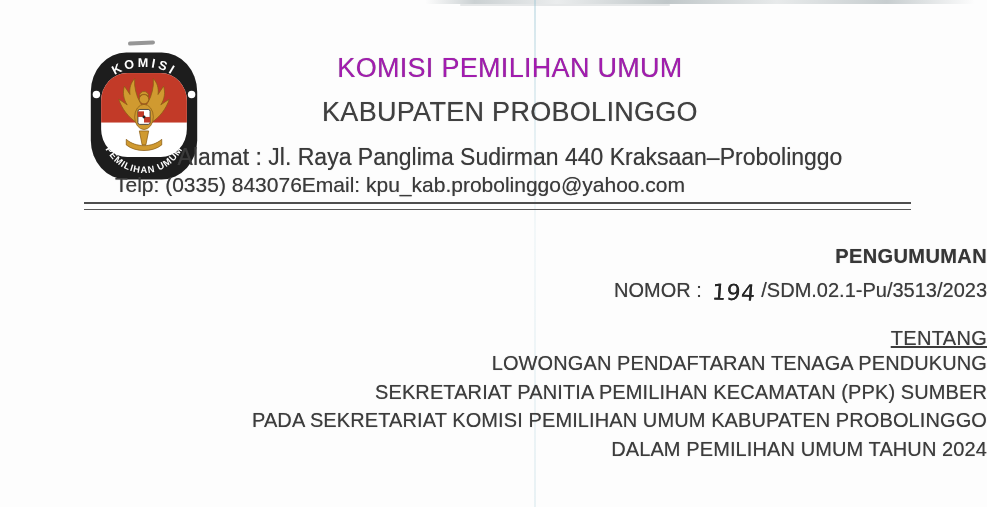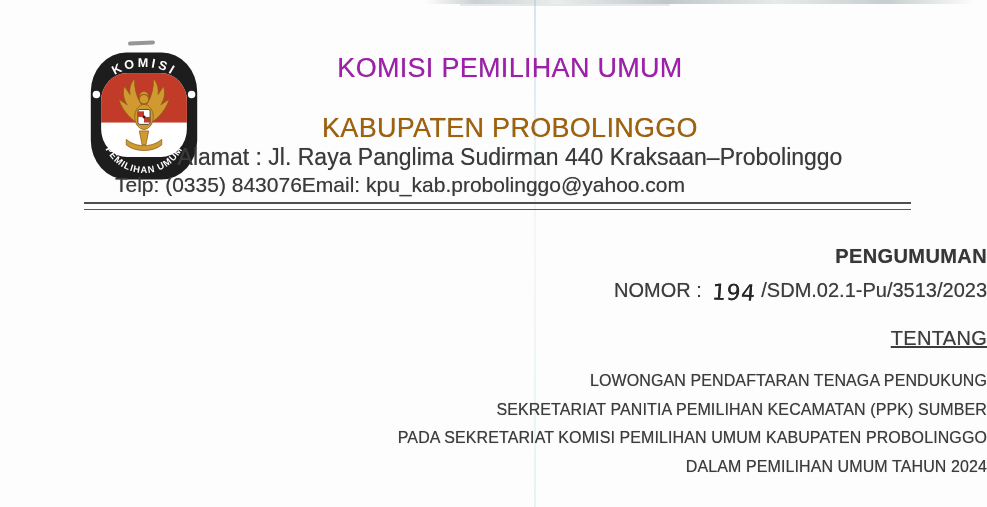--- a/index.html
+++ b/index.html
@@ -17,35 +17,35 @@
     background:rgba(150,160,163,.22);border-radius:1px;}
   .smudge{position:absolute;top:41px;left:128px;width:27px;height:4px;
     background:rgba(66,66,66,.55);border-radius:2px;transform:rotate(-3deg);}
   .fold-line{position:absolute;top:0;left:534px;width:2px;height:507px;
     background:linear-gradient(180deg,rgba(150,195,210,.40),rgba(150,195,210,.10) 45%,
       rgba(150,195,210,.20) 100%);}
   
   .logo{position:absolute;left:88px;top:49px;width:112px;height:134px;}
   .hdr-center{position:absolute;left:33px;width:954px;text-align:center;}
   .org1{top:53px;font-size:27px;letter-spacing:.3px;color:#a21caf;}
-  .org2{top:97px;font-size:27px;letter-spacing:.3px;color:#a16207;margin-top:16px;}
+  .org2{top:97px;font-size:27px;letter-spacing:.3px;color:#404040;}
   .addr{top:144px;font-size:23px;color:#3a3a3a;}
   .contact{position:absolute;top:173px;left:115px;right:97px;display:flex;
     font-size:21px;color:#3a3a3a;}
   .rule-double{position:absolute;top:202px;left:84px;width:827px;height:5px;
     border-top:2px solid #4e4e4e;border-bottom:1px solid #565656;}
   
   .annc{position:absolute;left:7px;width:980px;text-align:right;color:#3c3c3c;}
   .annc-title{top:245px;font-size:20px;font-weight:bold;letter-spacing:.4px;color:#373737;}
   .nomor{top:277px;font-size:20px;}
   .hand{display:inline-block;font-family:"DejaVu Sans",sans-serif;font-size:22px;
     color:#262626;margin:0 6px 0 10px;letter-spacing:.5px;position:relative;top:3px;
     transform:rotate(1.5deg) skewX(-3deg);text-shadow:0 0 .5px #222;}
   .tentang{top:327px;font-size:20px;letter-spacing:.3px;text-decoration:underline;}
-  .subject{top:367px;font-size:16px;line-height:28.5px;letter-spacing:.1px;}
+  .subject{top:349px;font-size:20px;line-height:28.5px;letter-spacing:.1px;}
 </style>
 </head>
 <body>
 
 <div id="page">
 
   <div class="streak-top"></div>
   <div class="streak-top2"></div>
   <div class="smudge"></div>
   <div class="fold-line"></div>

